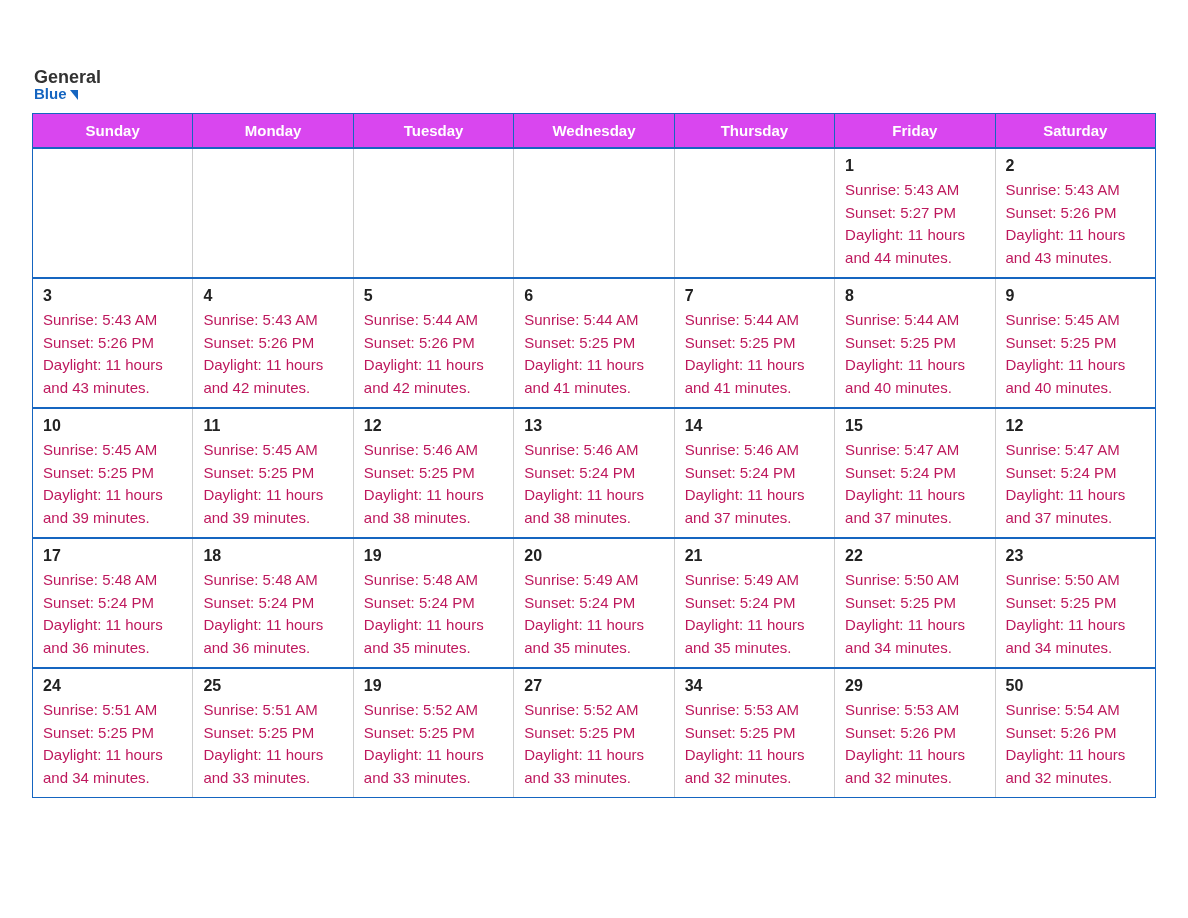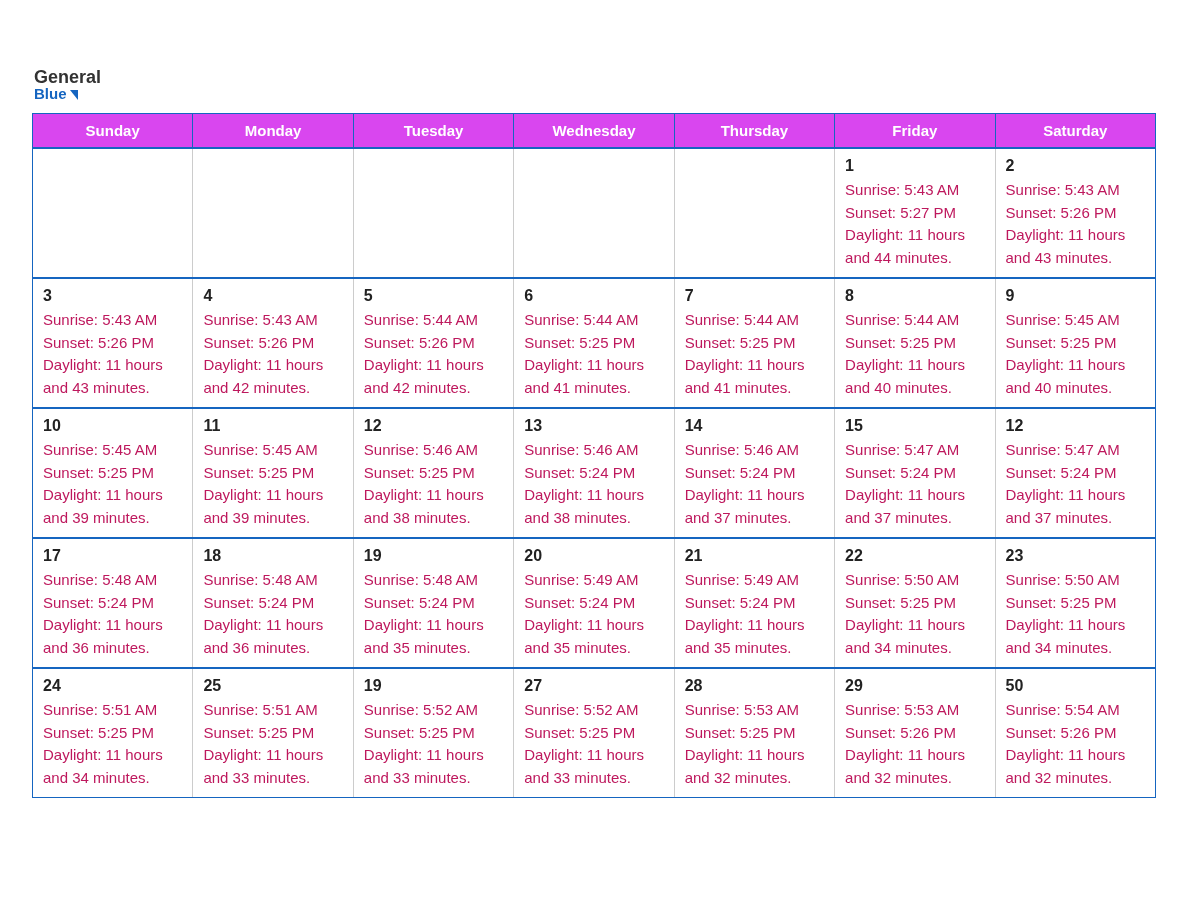--- a/index.html
+++ b/index.html
@@ -324,21 +324,21 @@
 Sunset: 5:25 PM
 Daylight: 11 hours and 33 minutes.</div>
         </td>
         <td>
           <span class="day-number">27</span>
           <div class="day-info" style="white-space: pre-line;">Sunrise: 5:52 AM
 Sunset: 5:25 PM
 Daylight: 11 hours and 33 minutes.</div>
         </td>
         <td>
-          <span class="day-number">28</span>
+          <span class="day-number">34</span>
           <div class="day-info" style="white-space: pre-line;">Sunrise: 5:53 AM
 Sunset: 5:25 PM
 Daylight: 11 hours and 32 minutes.</div>
         </td>
         <td>
           <span class="day-number">29</span>
           <div class="day-info" style="white-space: pre-line;">Sunrise: 5:53 AM
 Sunset: 5:26 PM
 Daylight: 11 hours and 32 minutes.</div>
         </td>

